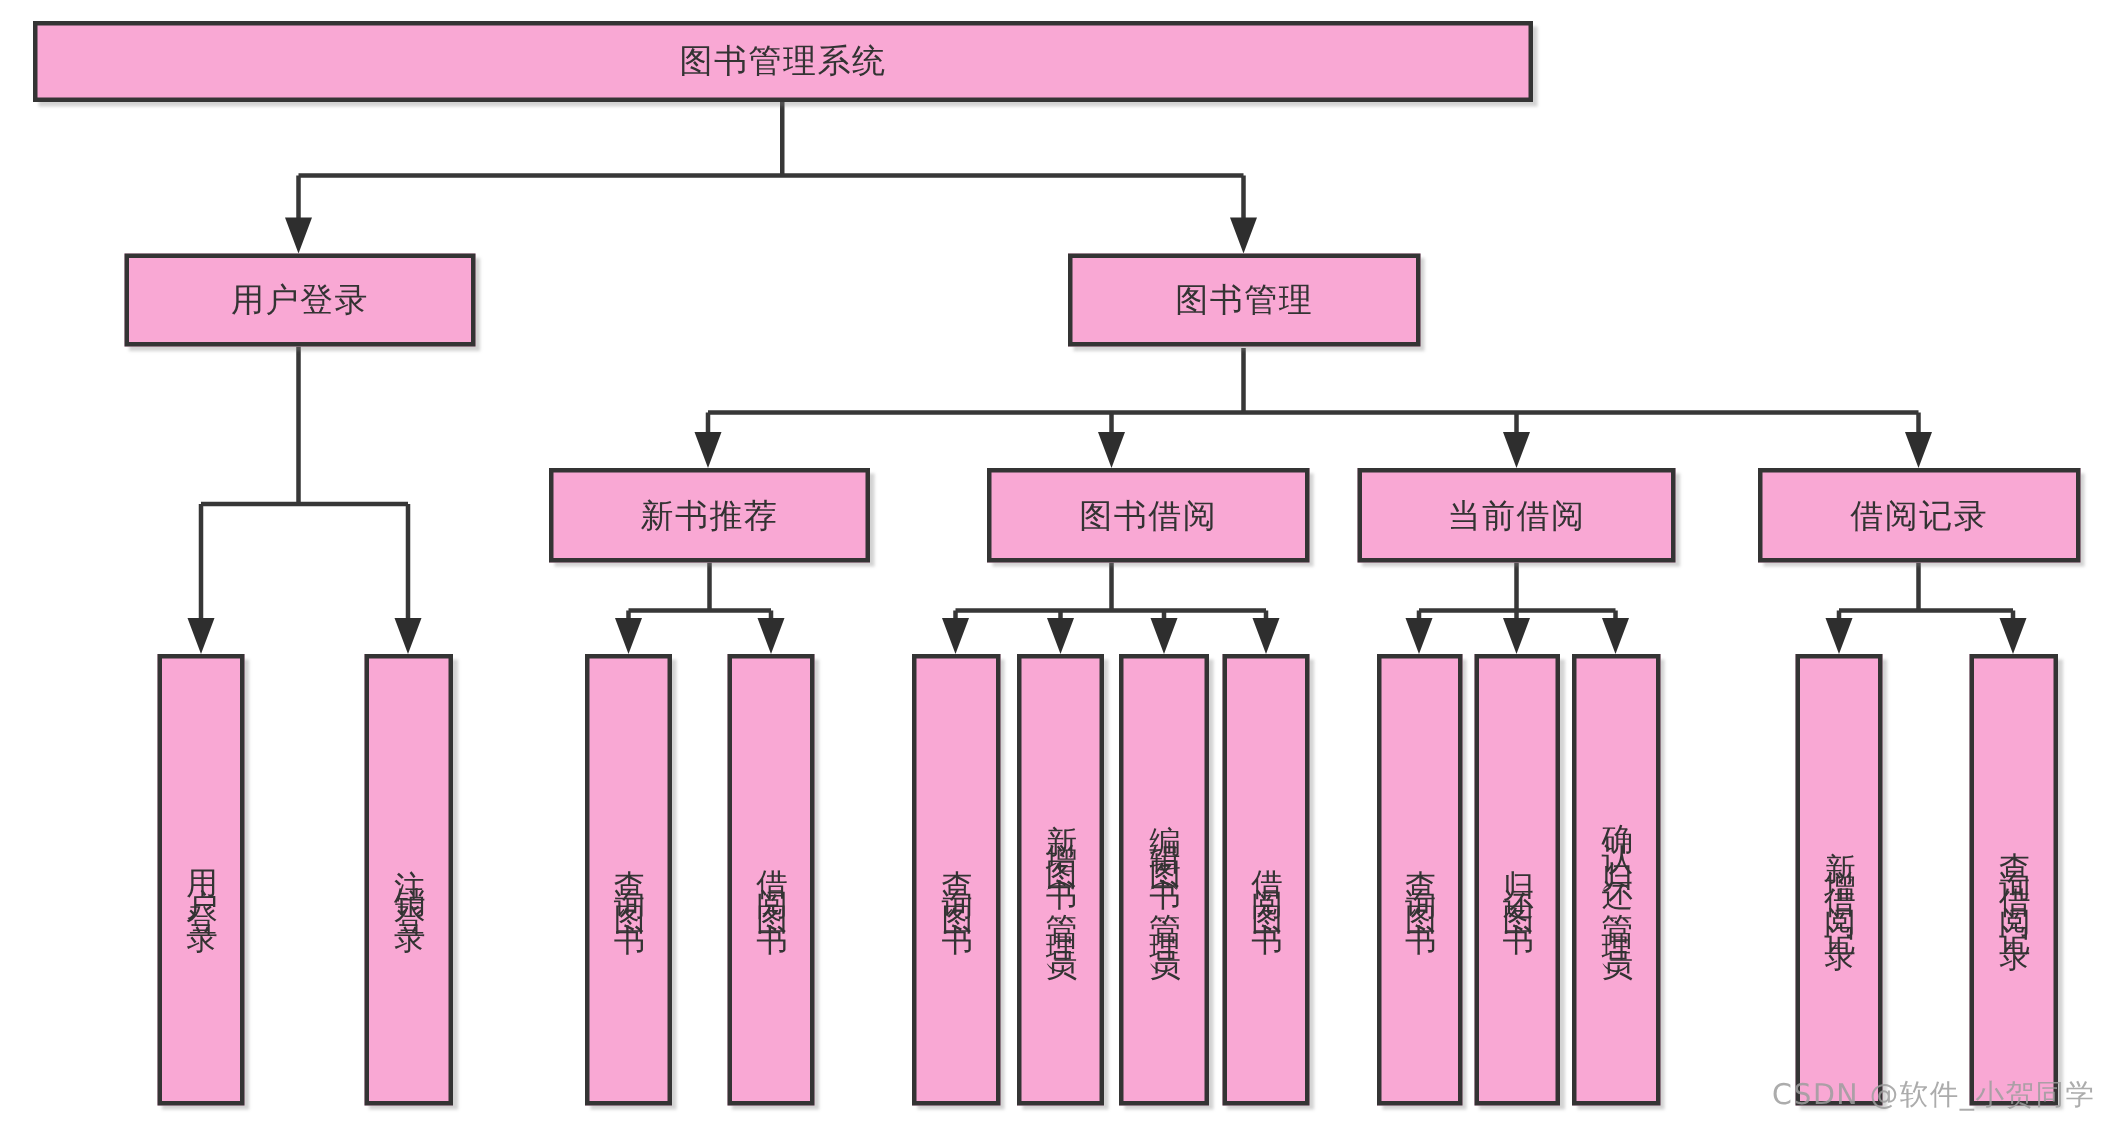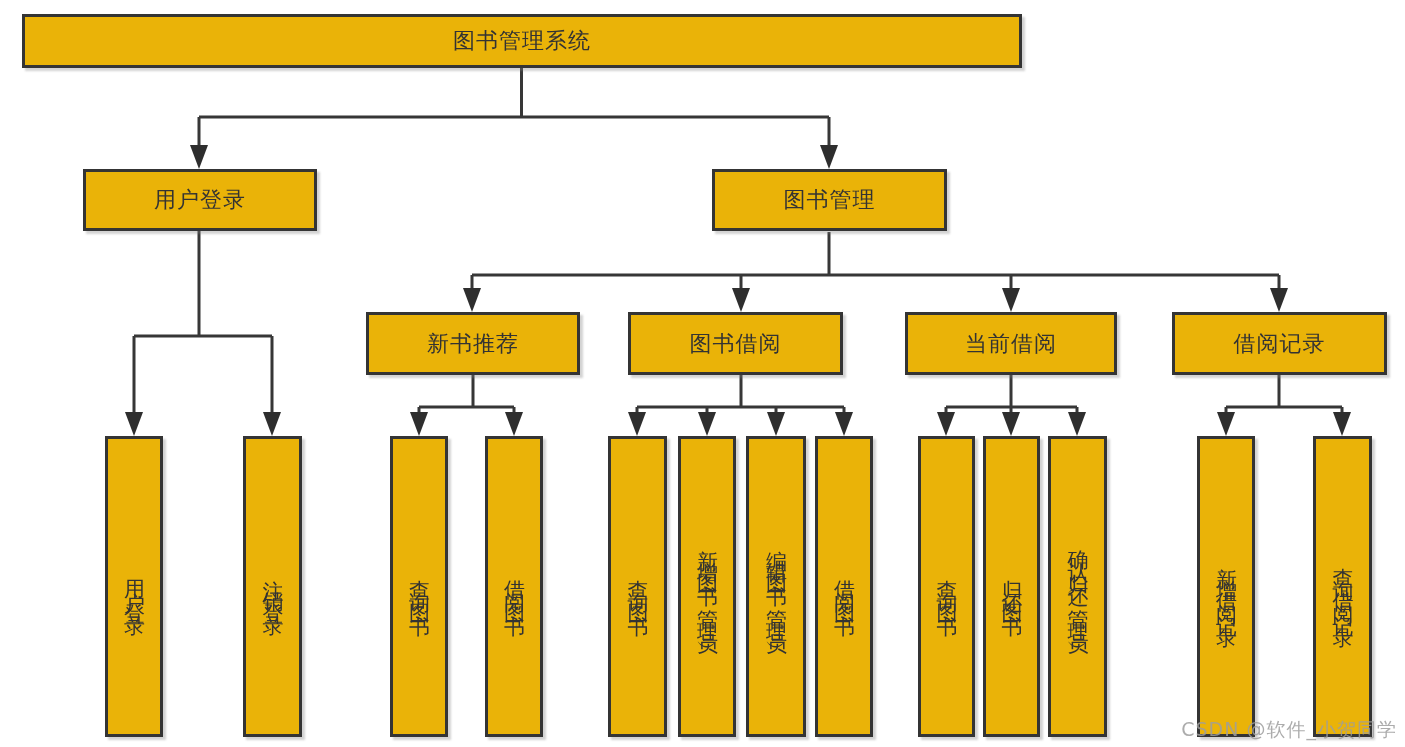--- a/index.html
+++ b/index.html
@@ -7,21 +7,21 @@
     position:relative;
     width:1405px;height:747px;
     background:#ffffff;
     font-family:"DejaVu Sans", sans-serif;
     overflow:hidden;
   }
   svg.wires{position:absolute;left:0;top:0;width:1405px;height:747px;}
   .box{
     position:absolute;
     box-sizing:border-box;
-    background:#eab308;
+    background:#f9a8d4;
     border:3px solid #343434;
     color:#333333;
     display:flex;align-items:center;justify-content:center;
     box-shadow:3px 3px 2px rgba(130,130,130,0.35);
   }
   .box.h{font-size:22px;letter-spacing:1px;white-space:nowrap;}
   .box.v{
     writing-mode:vertical-rl;
     text-orientation:mixed;
     font-size:21px;
@@ -85,21 +85,21 @@
       <polygon points="1333,412 1351,412 1342,436"></polygon>
     </g>
   </svg>
 
   <div class="box h" style="left:22px;top:14px;width:1000px;height:54px;">图书管理系统</div>
 
   <div class="box h" style="left:83px;top:169px;width:234px;height:62px;">用户登录</div>
   <div class="box h" style="left:712px;top:169px;width:235px;height:62px;">图书管理</div>
 
   <div class="box h" style="left:366px;top:312px;width:214px;height:63px;">新书推荐</div>
-  <div class="box h" style="left:628px;top:312px;width:215px;height:63px;">图书借阅</div>
+  <div class="box h" style="left:658px;top:312px;width:215px;height:63px;">图书借阅</div>
   <div class="box h" style="left:1172px;top:312px;width:215px;height:63px;">借阅记录</div>
   <div class="box h" style="left:905px;top:312px;width:212px;height:63px;">当前借阅</div>
 
   <div class="box v" style="left:105px;top:436px;width:58px;height:301px;">用户登录</div>
   <div class="box v" style="left:243px;top:436px;width:59px;height:301px;">注销登录</div>
 
   <div class="box v" style="left:390px;top:436px;width:58px;height:301px;">查询图书</div>
   <div class="box v" style="left:485px;top:436px;width:58px;height:301px;">借阅图书</div>
 
   <div class="box v" style="left:608px;top:436px;width:59px;height:301px;">查询图书</div>

